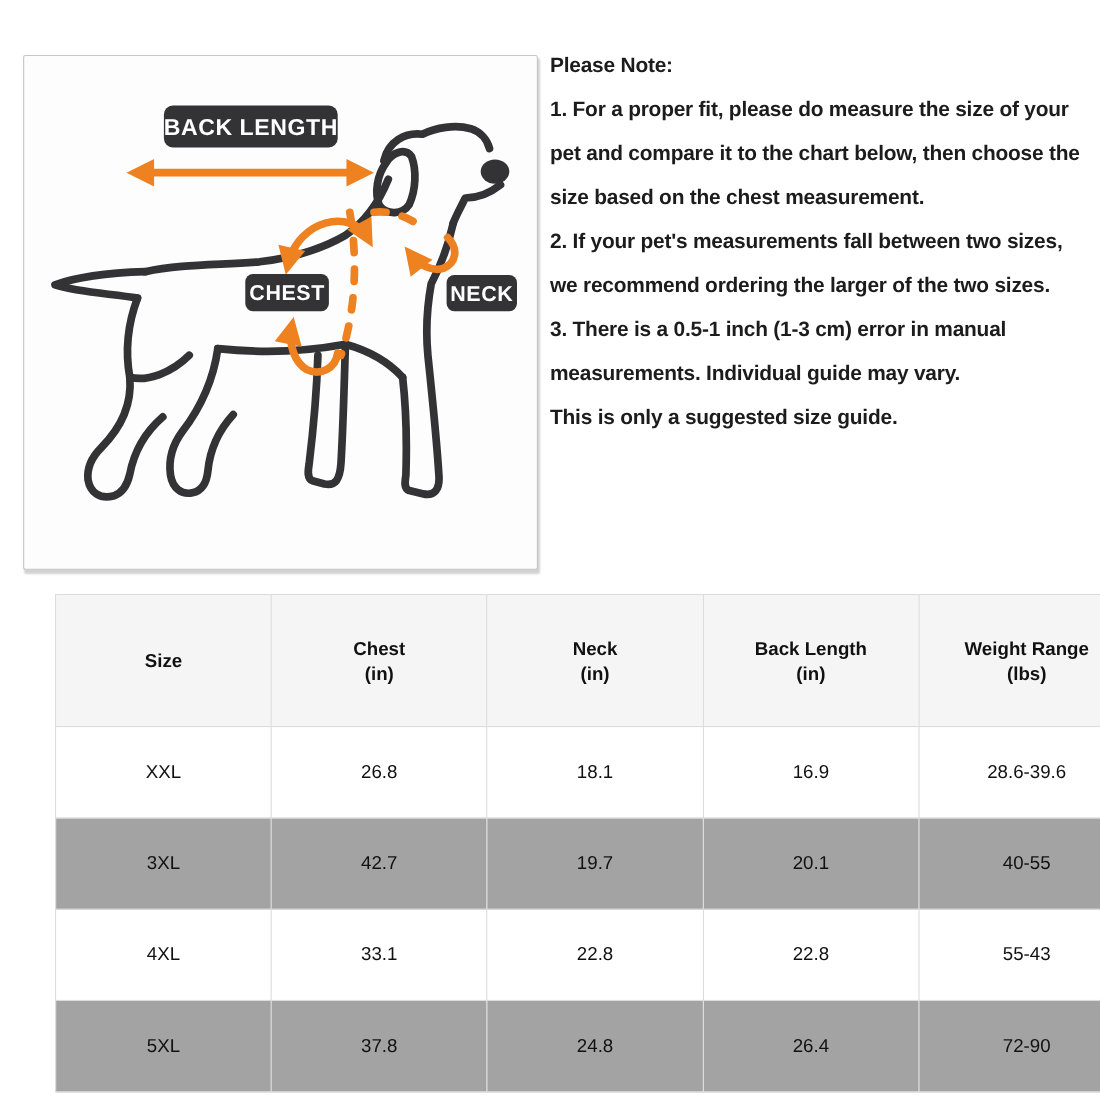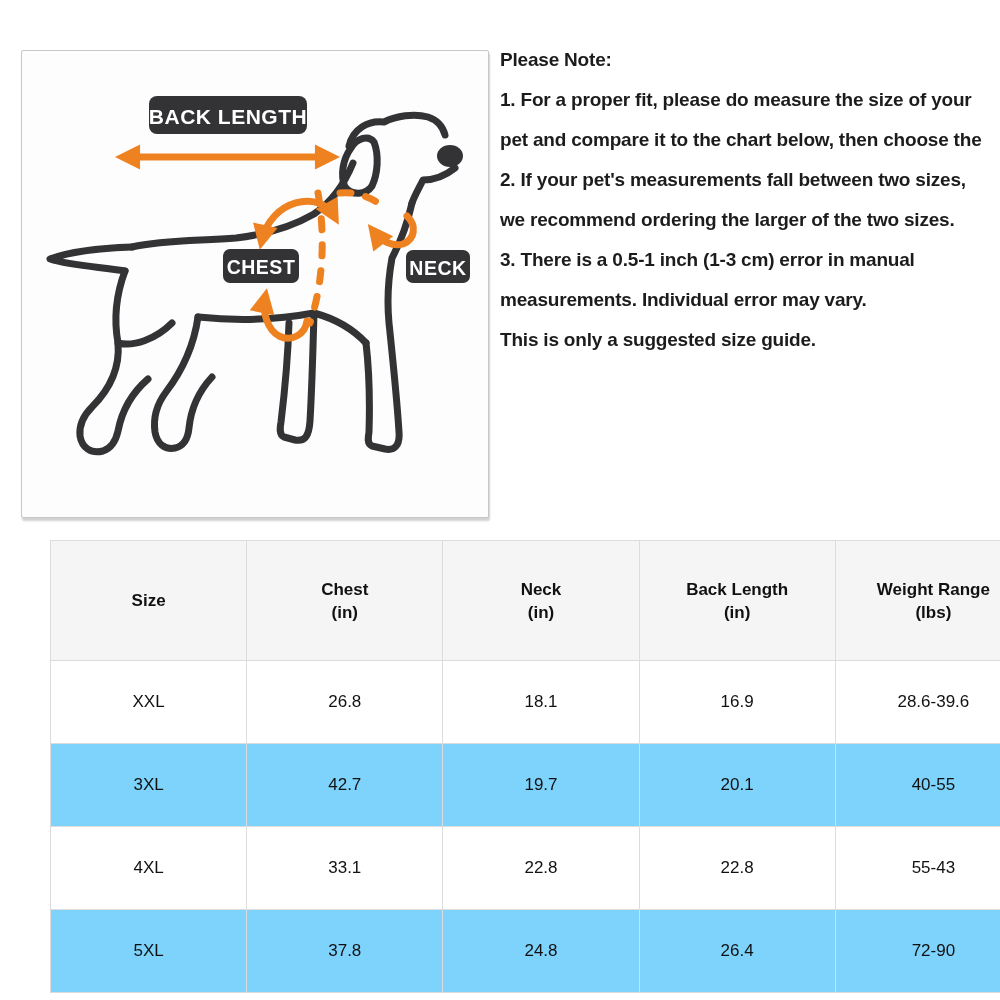--- a/index.html
+++ b/index.html
@@ -36,21 +36,21 @@
   }
   .size-chart th,.size-chart td{
     border:1px solid #dcdcdc;text-align:center;vertical-align:middle;
     font-size:17px;color:#111;padding:0;
   }
   .size-chart thead th{
     height:119px;background:#f5f5f5;font-weight:bold;
     white-space:pre-line;line-height:23px;
   }
   .size-chart tbody td{height:82px;background:#ffffff;font-weight:normal;}
-  .size-chart tbody tr.alt td{background:#7dd3fc;}
+  .size-chart tbody tr.alt td{background:#a3a3a3;}
 </style>
 </head>
 <body>
 
 <div class="diagram-box">
   <svg viewBox="0 0 466 466">
     <defs>
       <marker id="ah" viewBox="0 0 12 12" refX="7" refY="6" markerWidth="4.3" markerHeight="4.3" orient="auto-start-reverse">
         <path d="M1 1 L11 6 L1 11 Z" fill="#EE8120"></path>
       </marker>
@@ -93,24 +93,25 @@
       <rect class="label-box" x="384" y="199" width="64" height="33" rx="7"></rect>
       <text class="label-text" x="416" y="216.5" font-size="19.5" text-anchor="middle" dominant-baseline="central">NECK</text>
     </g>
   </svg>
 </div>
 
 <div class="notes">
   <div class="note-line">Please Note:</div>
   <div class="note-line">1. For a proper fit, please do measure the size of your</div>
   <div class="note-line">pet and compare it to the chart below, then choose the</div>
+  <div class="note-line">size based on the chest measurement.</div>
   <div class="note-line">2. If your pet's measurements fall between two sizes,</div>
   <div class="note-line">we recommend ordering the larger of the two sizes.</div>
   <div class="note-line">3. There is a 0.5-1 inch (1-3 cm) error in manual</div>
-  <div class="note-line">measurements. Individual error may vary.</div>
+  <div class="note-line">measurements. Individual guide may vary.</div>
   <div class="note-line">This is only a suggested size guide.</div>
 </div>
 
 <table class="size-chart">
   <thead>
     <tr>
       <th>Size</th>
       <th>Chest
 (in)</th>
       <th>Neck

